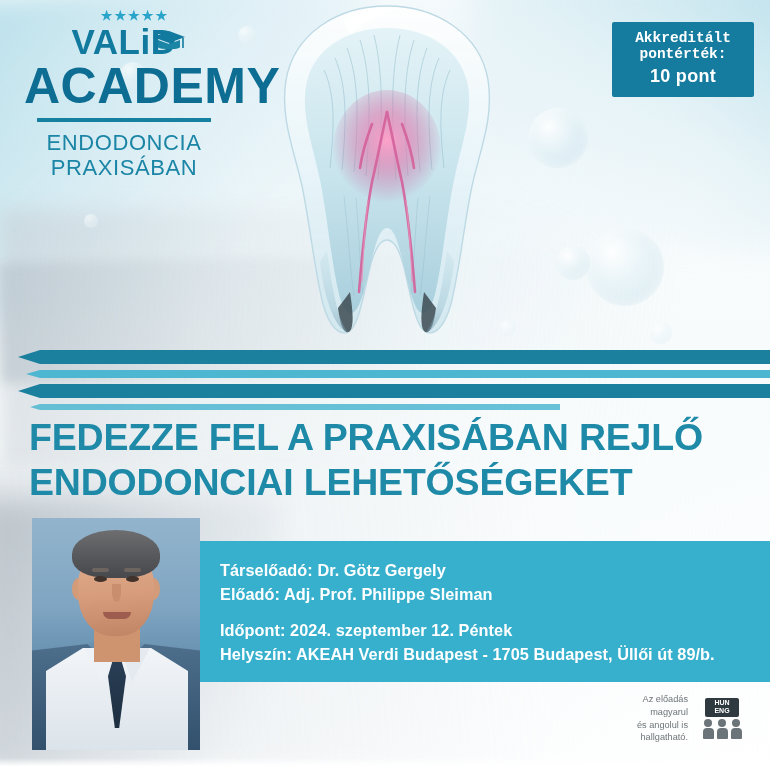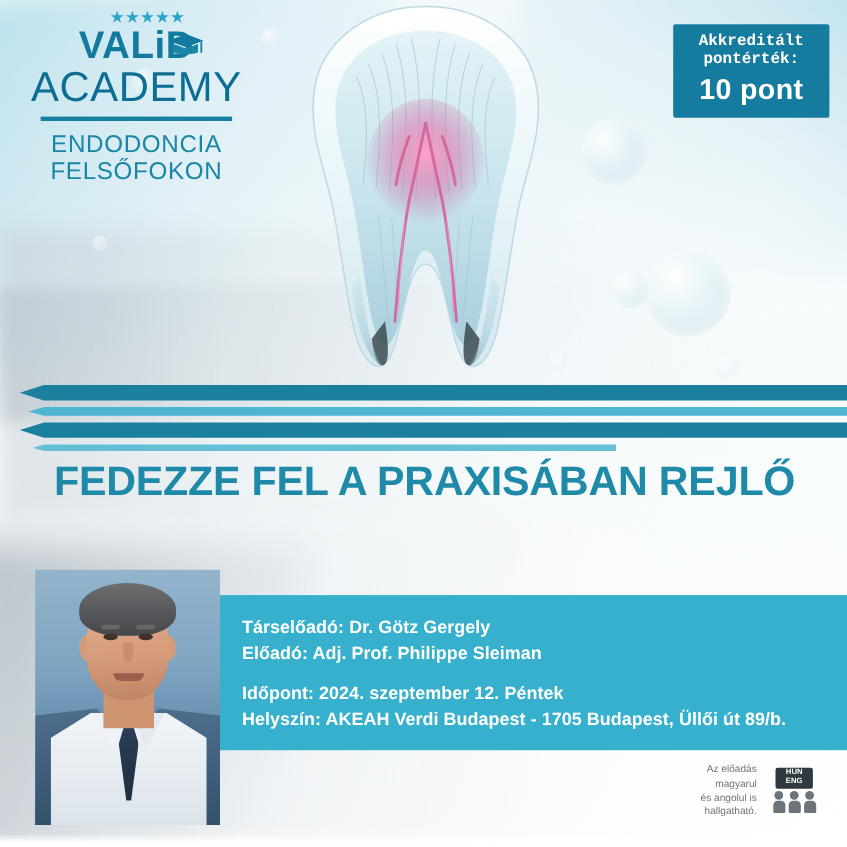--- a/index.html
+++ b/index.html
@@ -113,22 +113,22 @@
     letter-spacing: 2px;
     white-space: nowrap;
   }
   .logo-cap {
     position: absolute;
     right: -10px; top: 5px;
     width: 34px; height: 24px;
   }
   .logo-academy {
     margin-top: 2px;
-    font-size: 38px;
-    font-weight: normal;
+    font-size: 50px;
+    font-weight: bold;
     color: #0d6d92;
     letter-spacing: 0.5px;
     -webkit-text-stroke: 0px;
   }
   .logo-rule {
     width: 174px;
     height: 4px;
     background: #15809f;
     margin: 7px auto 0 auto;
   }
@@ -153,21 +153,21 @@
     border-radius: 2px;
   }
   .badge-line1 {
     font-size: 14.5px;
     font-weight: bold;
     line-height: 1.12;
     font-family: Liberation Mono, monospace;
   }
   .badge-points {
     margin-top: 4px;
-    font-size: 26px;
+    font-size: 18px;
     font-weight: bold;
     letter-spacing: 0.3px;
   }
 
   
   .tooth-wrap {
     position: absolute;
     left: 232px; top: 0px;
     width: 310px; height: 352px;
   }
@@ -175,21 +175,21 @@
   
   .stripes {
     position: absolute;
     left: 0; top: 348px;
     width: 770px; height: 66px;
   }
 
   
   .headline {
     position: absolute;
-    left: 49px; top: 415px;
+    left: 29px; top: 415px;
     width: 720px;
     color: #1e8aa8;
     font-size: 37.5px;
     font-weight: bold;
     line-height: 1.19;
     letter-spacing: -0.2px;
     text-transform: uppercase;
   }
 
   
@@ -447,41 +447,42 @@
       <svg class="logo-cap" viewBox="0 0 34 24" xmlns="http://www.w3.org/2000/svg">
         <polygon points="17,2 33,8 17,14 1,8" fill="#117a9e"></polygon>
         <path d="M6 11 L6 18 C6 21, 28 21, 28 18 L28 11 L17 15 Z" fill="#1b85a6"></path>
         <line x1="31" y1="9" x2="31" y2="19" stroke="#117a9e" stroke-width="1.6"></line>
       </svg>
     </div>
     <div class="logo-academy">ACADEMY</div>
     <div class="logo-rule"></div>
     <div class="logo-sub">
       <div>ENDODONCIA</div>
-      <div>FELSŐFOKON</div>
+      <div>PRAXISÁBAN</div>
     </div>
   </div>
 
   <div class="badge">
     <div class="badge-line1">Akkreditált</div>
     <div class="badge-line1">pontérték:</div>
     <div class="badge-points">10 pont</div>
   </div>
 
   <div class="stripes">
     <svg width="770" height="66" viewBox="0 0 770 66" xmlns="http://www.w3.org/2000/svg">
       <polygon points="40,2 770,2 770,16 40,16 18,9" fill="#1b7f9e"></polygon>
       <polygon points="40,22 770,22 770,30 40,30 26,26" fill="#4db6d0"></polygon>
       <polygon points="40,36 770,36 770,50 40,50 18,43" fill="#1b7f9e"></polygon>
       <polygon points="40,56 560,56 560,62 40,62 30,59" fill="#4db6d0" opacity="0.85"></polygon>
     </svg>
   </div>
 
   <div class="headline">
     <div>FEDEZZE FEL A PRAXISÁBAN REJLŐ</div>
+    <div>ENDODONCIAI LEHETŐSÉGEKET</div>
   </div>
 
   <div class="photo">
     <div class="ph-coat"></div>
     <div class="ph-shirt"></div>
     <div class="ph-tie"></div>
     <div class="ph-collar-l"></div>
     <div class="ph-collar-r"></div>
     <div class="ph-neck"></div>
     <div class="ph-ear-l"></div>

